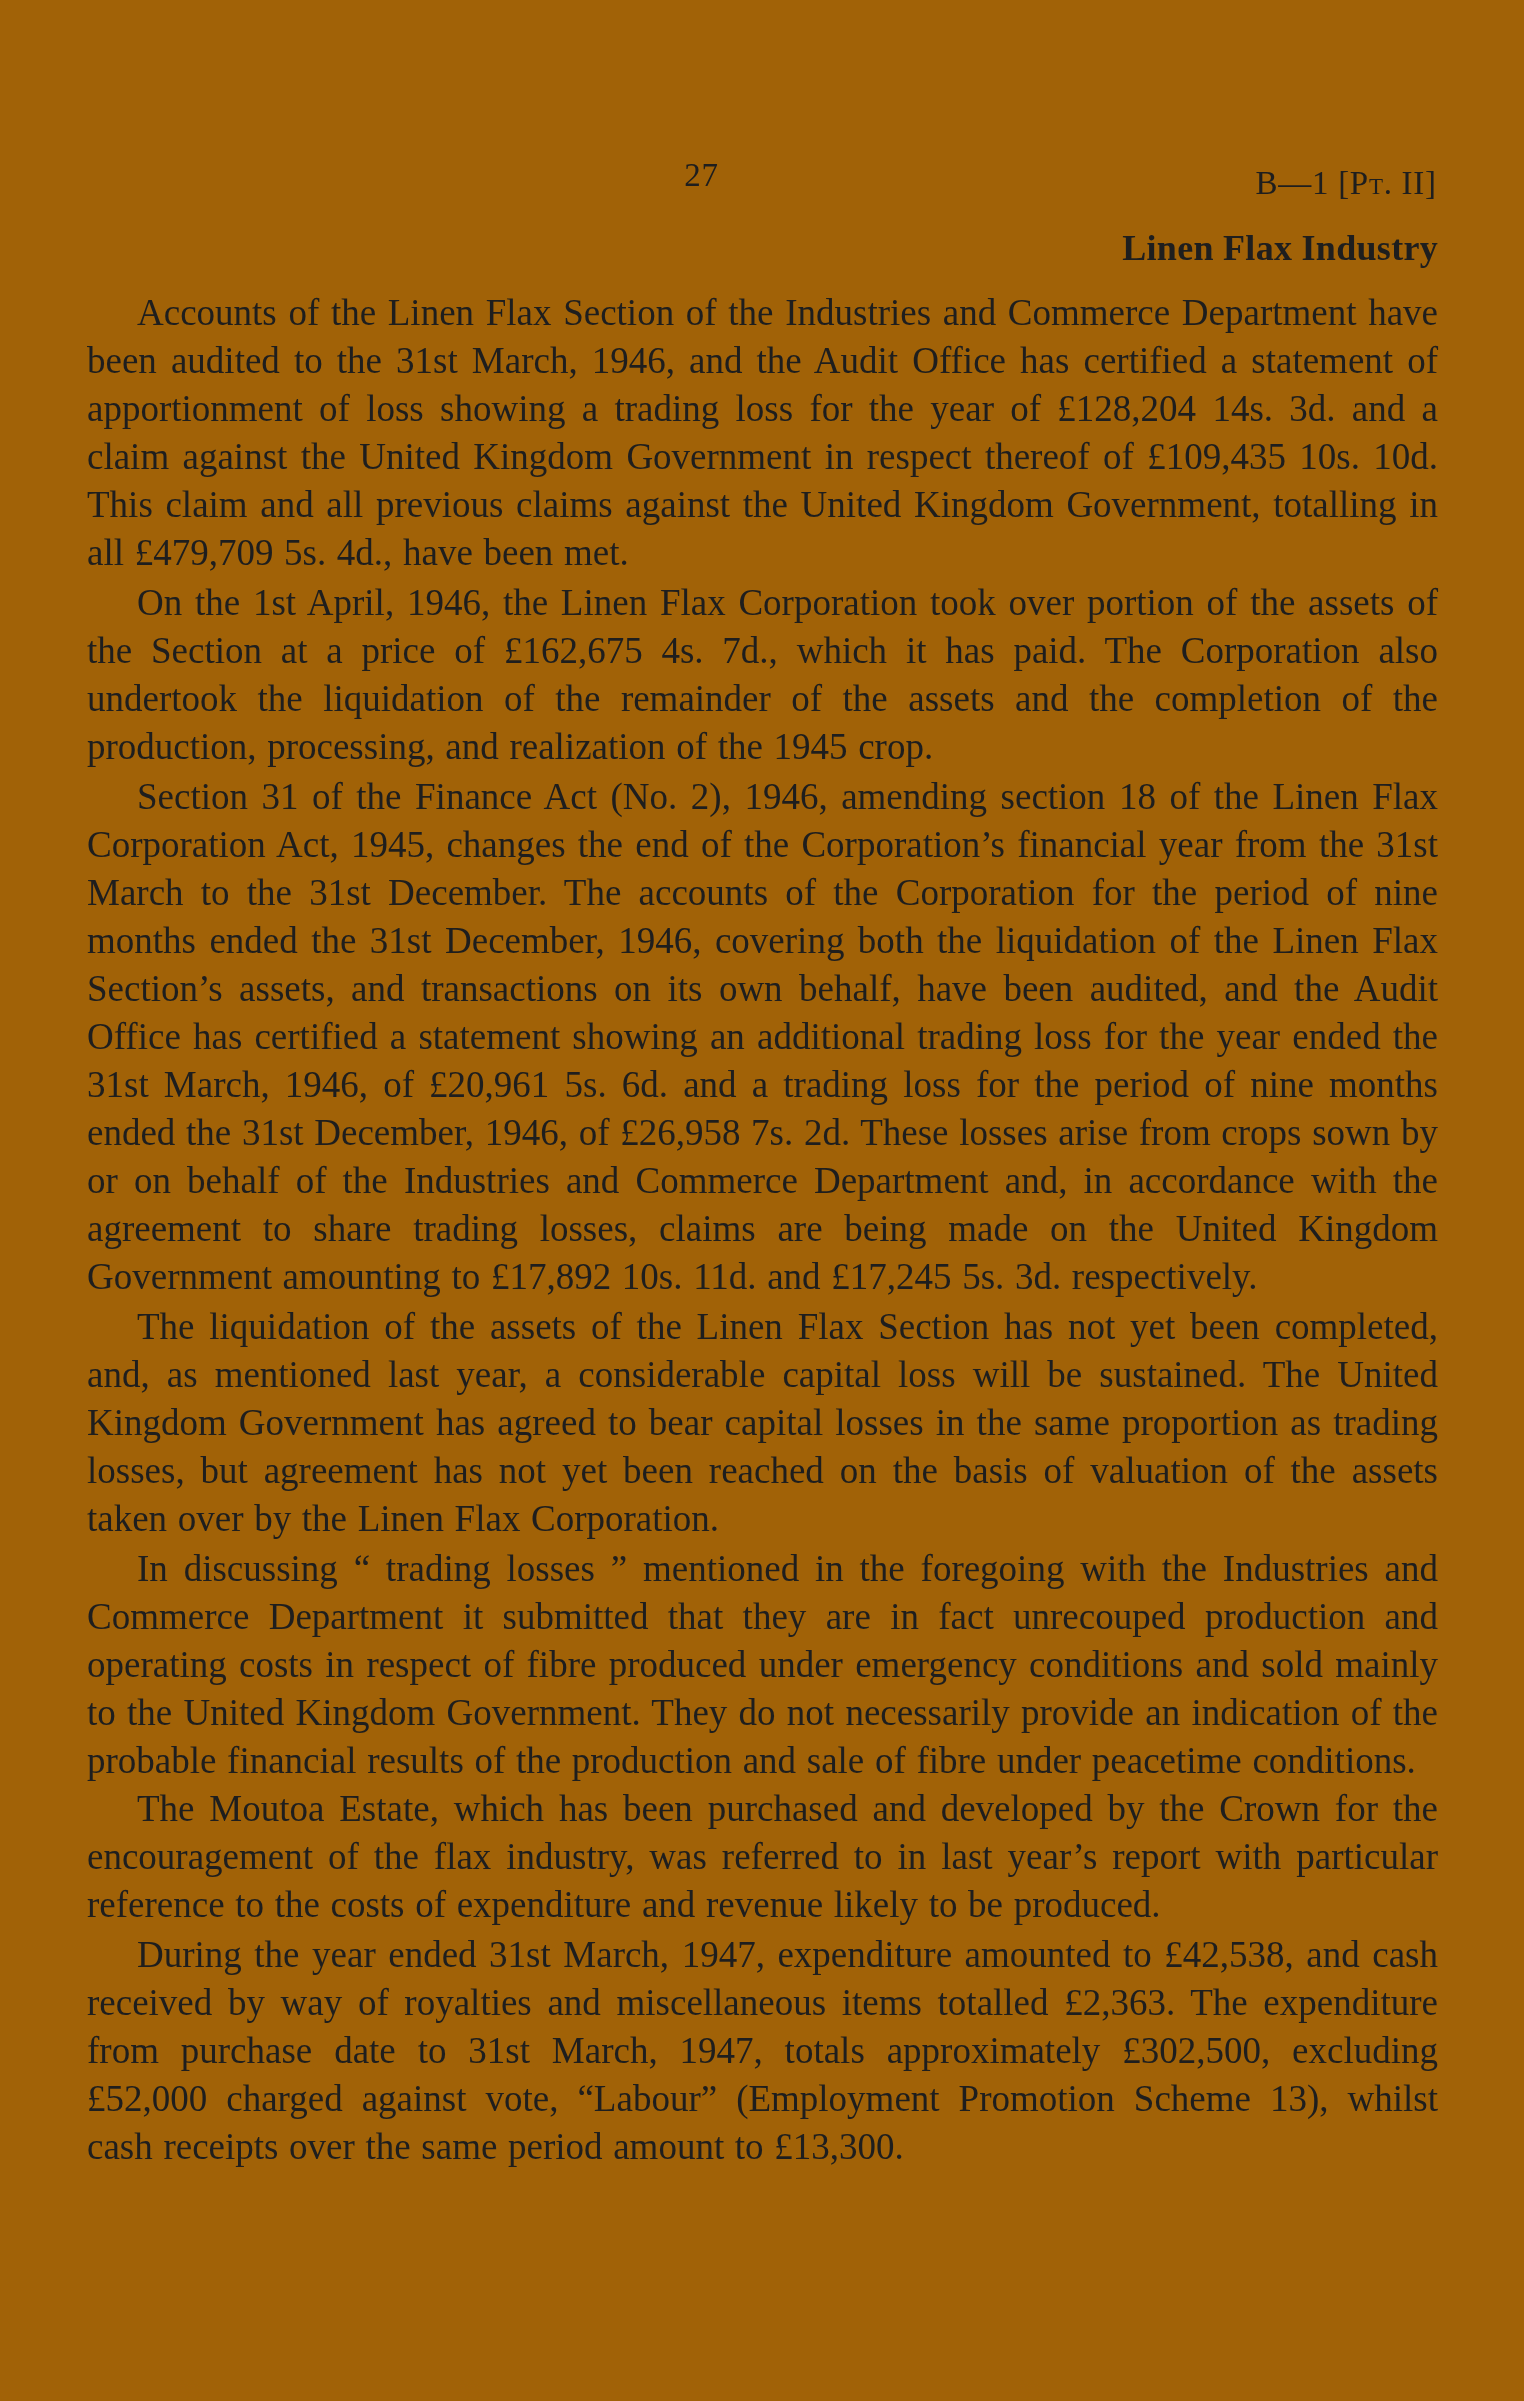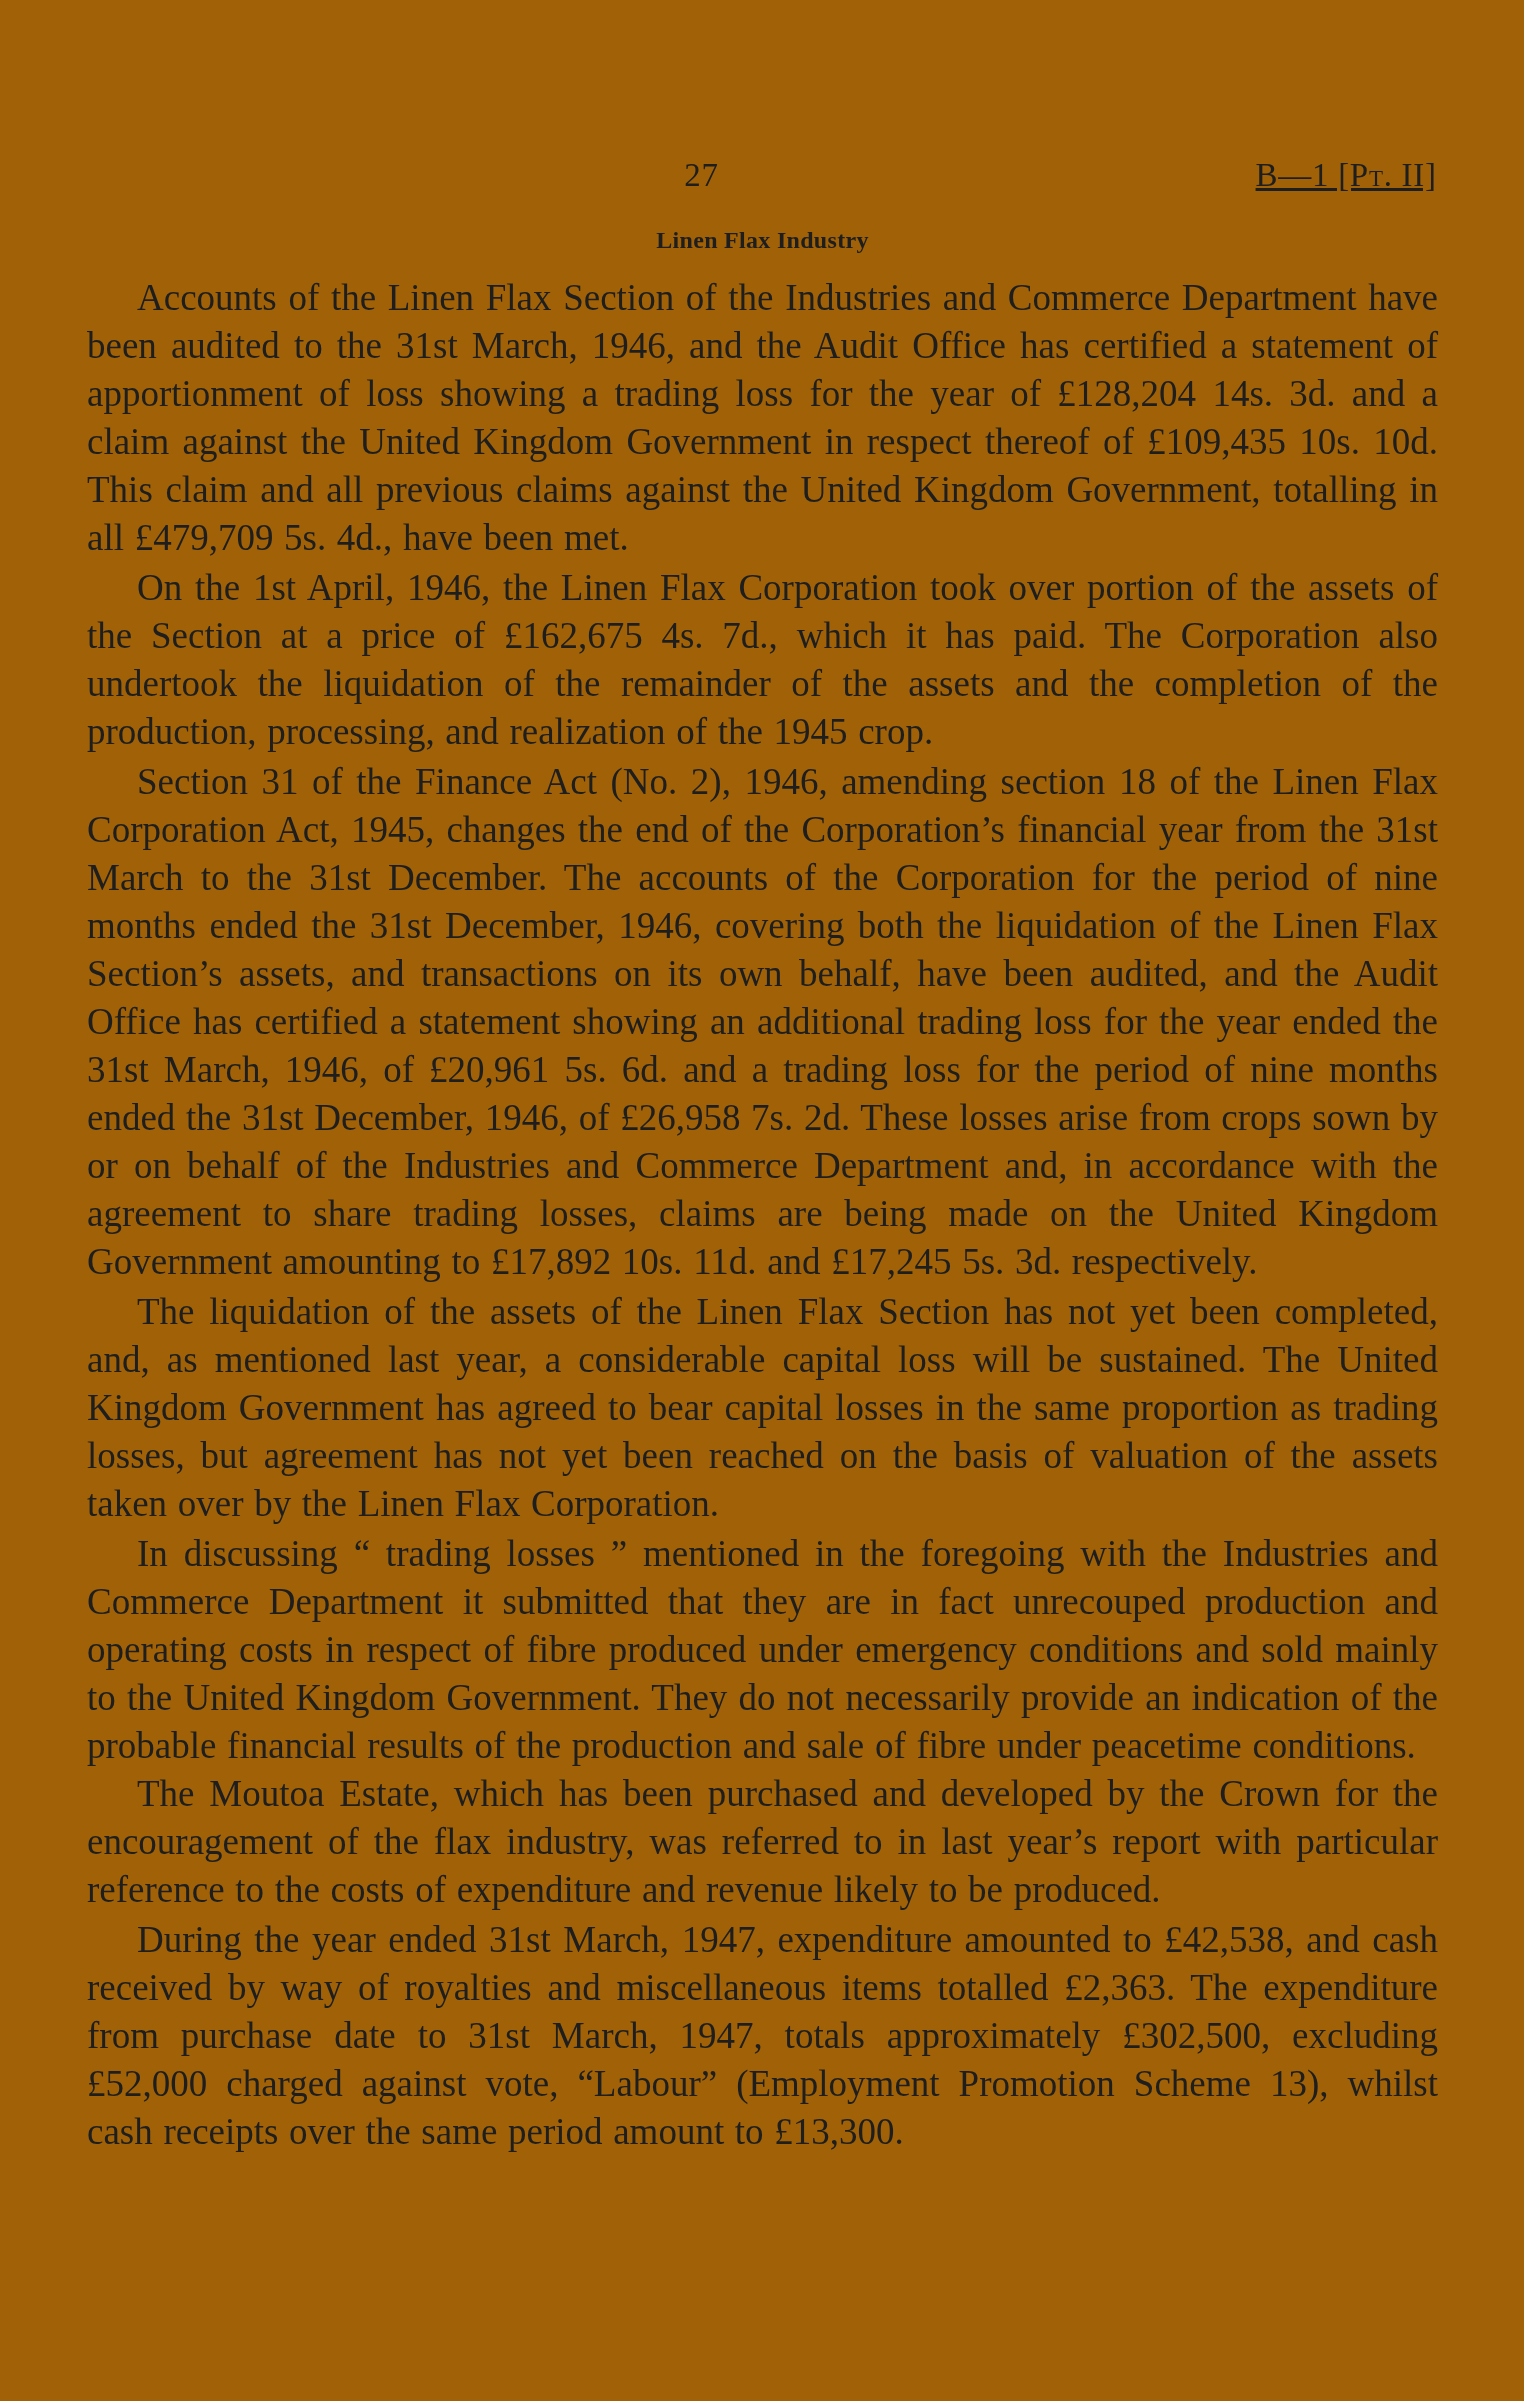--- a/index.html
+++ b/index.html
@@ -30,28 +30,27 @@
   .page-number {
     position: absolute;
     left: 0;
     right: 122px;
     text-align: center;
     letter-spacing: 0.7px;
   }
   .header-right {
     position: absolute;
     right: 1.4px;
-    top: 0;
+    top: 8px;
     font-variant: small-caps;
     letter-spacing: 0.7px;
-    text-decoration: underline;
   }
   .section-title {
-    text-align: center;
-    font-size: 24px;
+    text-align: right;
+    font-size: 36px;
     font-weight: 700;
     margin: 23px 0 20.4px 0;
     letter-spacing: 0.3px;
   }
   .section-title.second {
     margin-top: 33px;
   }
   p.para {
     font-size: 37px;
     line-height: 48px;

